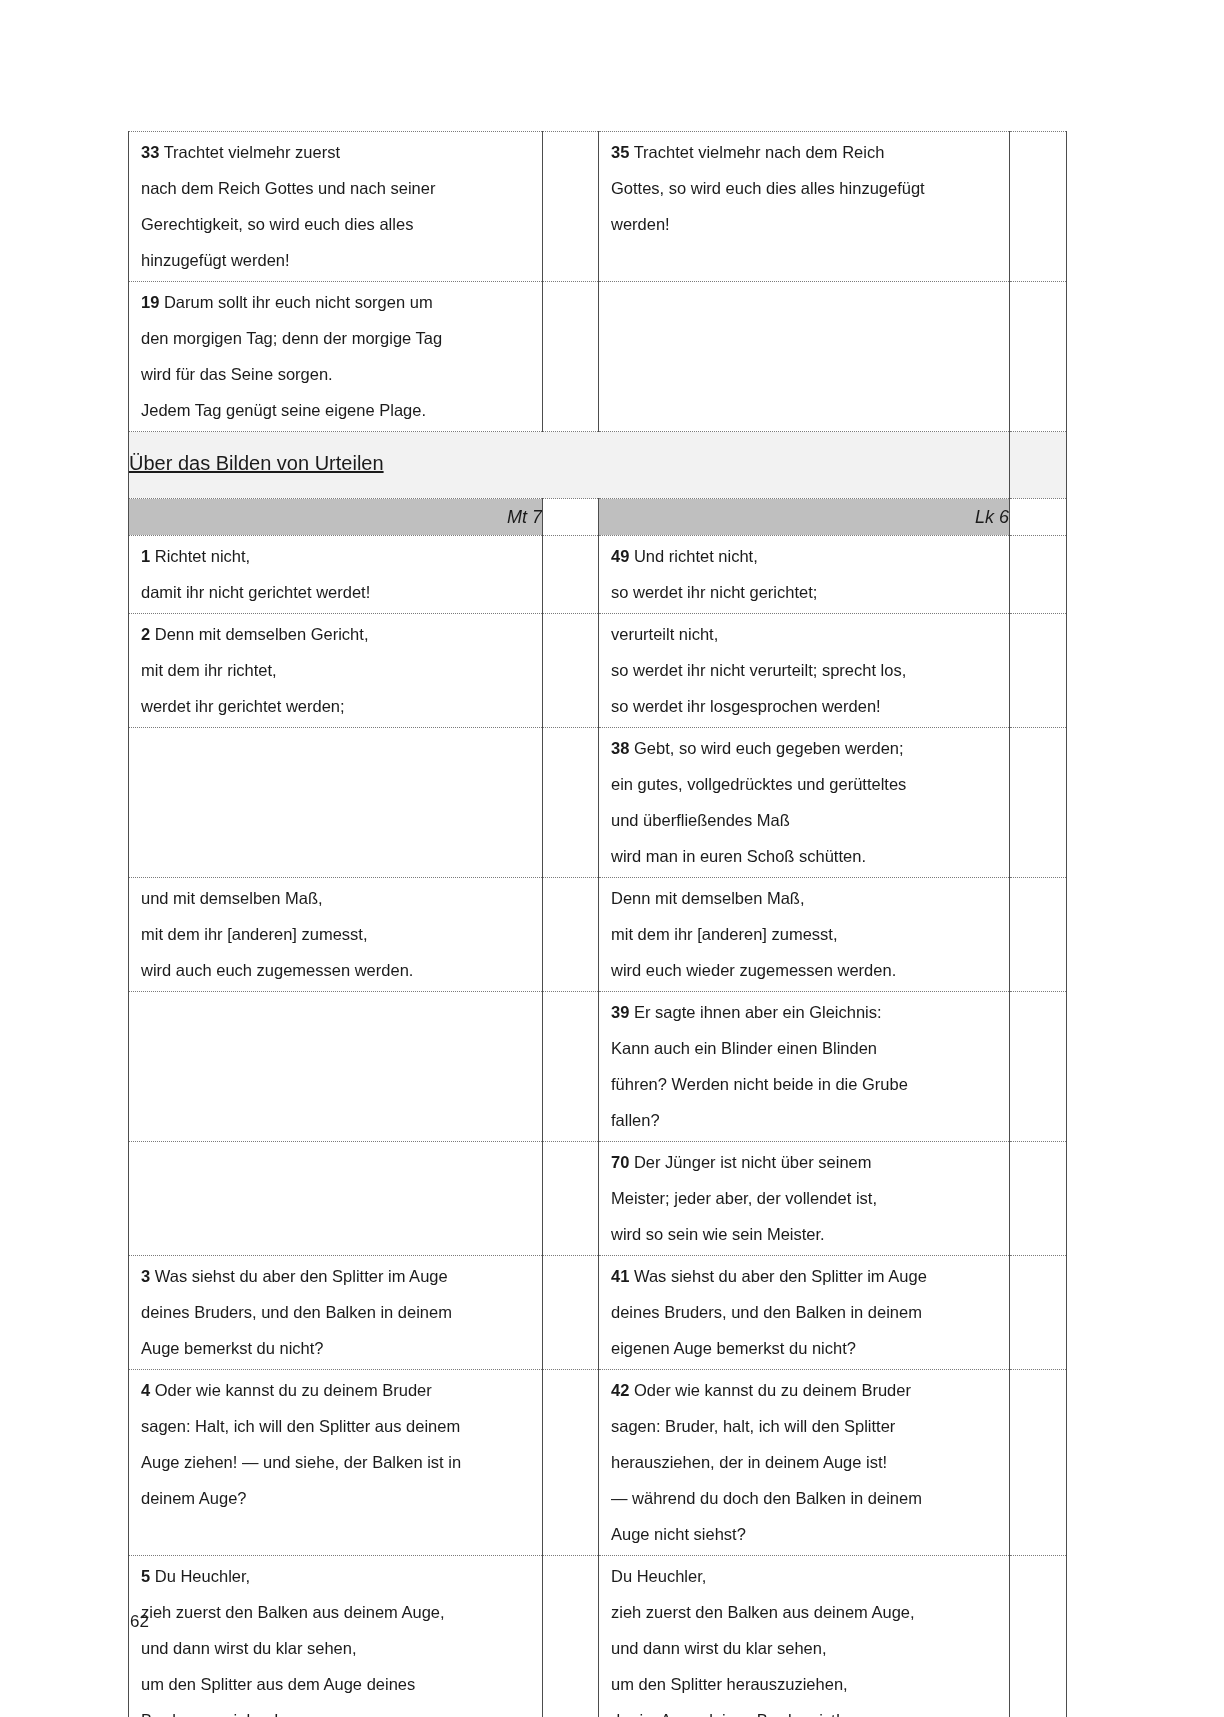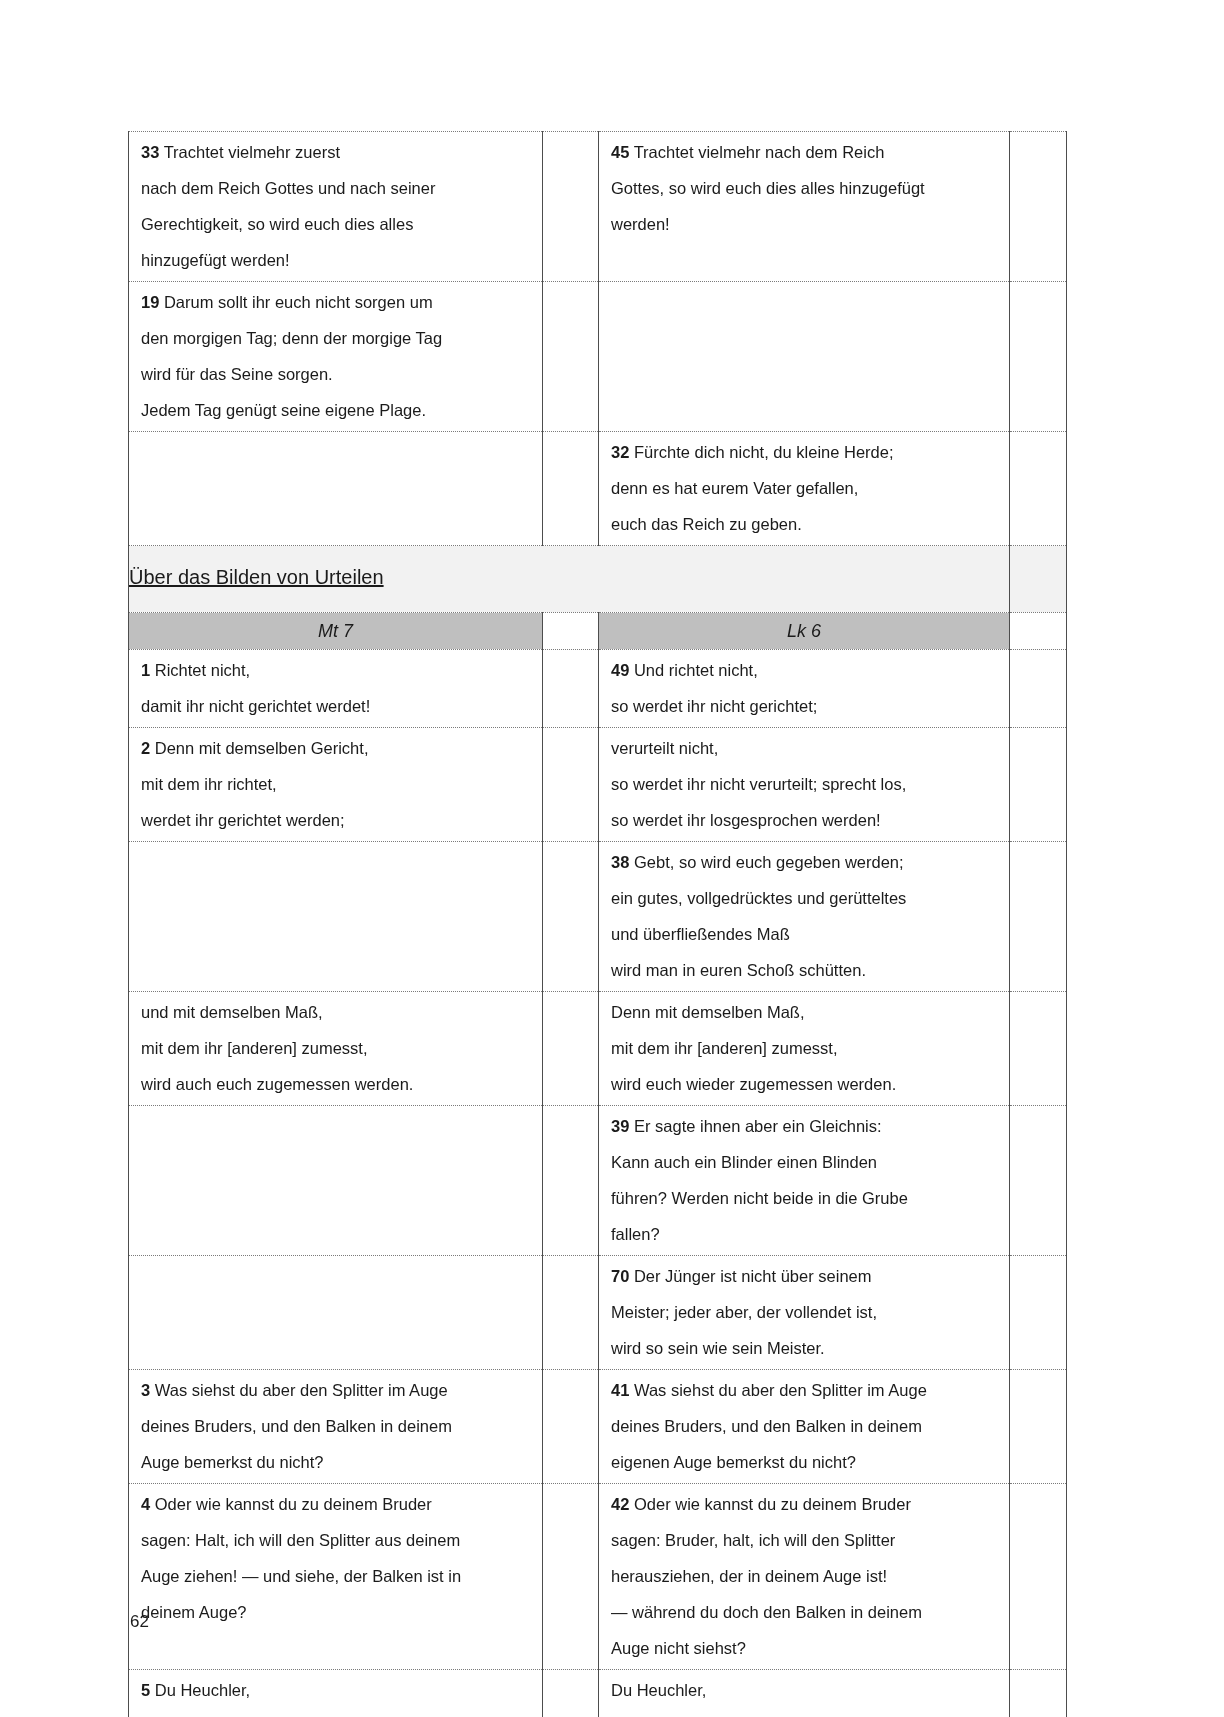--- a/index.html
+++ b/index.html
@@ -34,21 +34,21 @@
     background: #f2f2f2;
     text-align: left;
     vertical-align: middle;
     font-size: 20px;
     padding: 2px 0 6px 0;
   }
   td.title-cell .title-text { text-decoration: underline; }
   td.title-side { background: #f2f2f2; }
   td.colhead {
     background: #bfbfbf;
-    text-align: center;
+    text-align: right;
     vertical-align: middle;
     font-style: italic;
     font-size: 18px;
     padding: 0;
   }
   .page-number {
     position: absolute;
     left: 130px; top: 1612px;
     font-size: 17px;
   }
@@ -61,33 +61,27 @@
     <col style="width:414px">
       <col style="width:56px">
       <col style="width:411px">
       <col style="width:57px">
   </colgroup>
 
   <tbody>
       <tr style="height:107px">
     <td><b class="vnum">33</b> <span>Trachtet vielmehr zuerst<br>nach dem Reich Gottes und nach seiner<br>Gerechtigkeit, so wird euch dies alles<br>hinzugefügt werden!</span></td>
     <td class="spacer"></td>
-    <td><b class="vnum">45</b> <span>Trachtet vielmehr nach dem Reich<br>Gottes, so wird euch dies alles hinzugefügt<br>werden!</span></td>
+    <td><b class="vnum">35</b> <span>Trachtet vielmehr nach dem Reich<br>Gottes, so wird euch dies alles hinzugefügt<br>werden!</span></td>
     <td class="margincol"></td>
   </tr>
   <tr style="height:109px">
     <td><b class="vnum">19</b> <span>Darum sollt ihr euch nicht sorgen um<br>den morgigen Tag; denn der morgige Tag<br>wird für das Seine sorgen.<br>Jedem Tag genügt seine eigene Plage.</span></td>
     <td class="spacer"></td>
     <td></td>
-    <td class="margincol"></td>
-  </tr>
-  <tr style="height:101px">
-    <td></td>
-    <td class="spacer"></td>
-    <td><b class="vnum">32</b> <span>Fürchte dich nicht, du kleine Herde;<br>denn es hat eurem Vater gefallen,<br>euch das Reich zu geben.</span></td>
     <td class="margincol"></td>
   </tr>
 
   <tr style="height:67px">
     <td class="title-cell" colspan="3"><span class="title-text">Über das Bilden von Urteilen</span></td>
     <td class="title-side margincol"></td>
   </tr>
 
   <tr style="height:33px">
     <td class="colhead">Mt 7</td>

